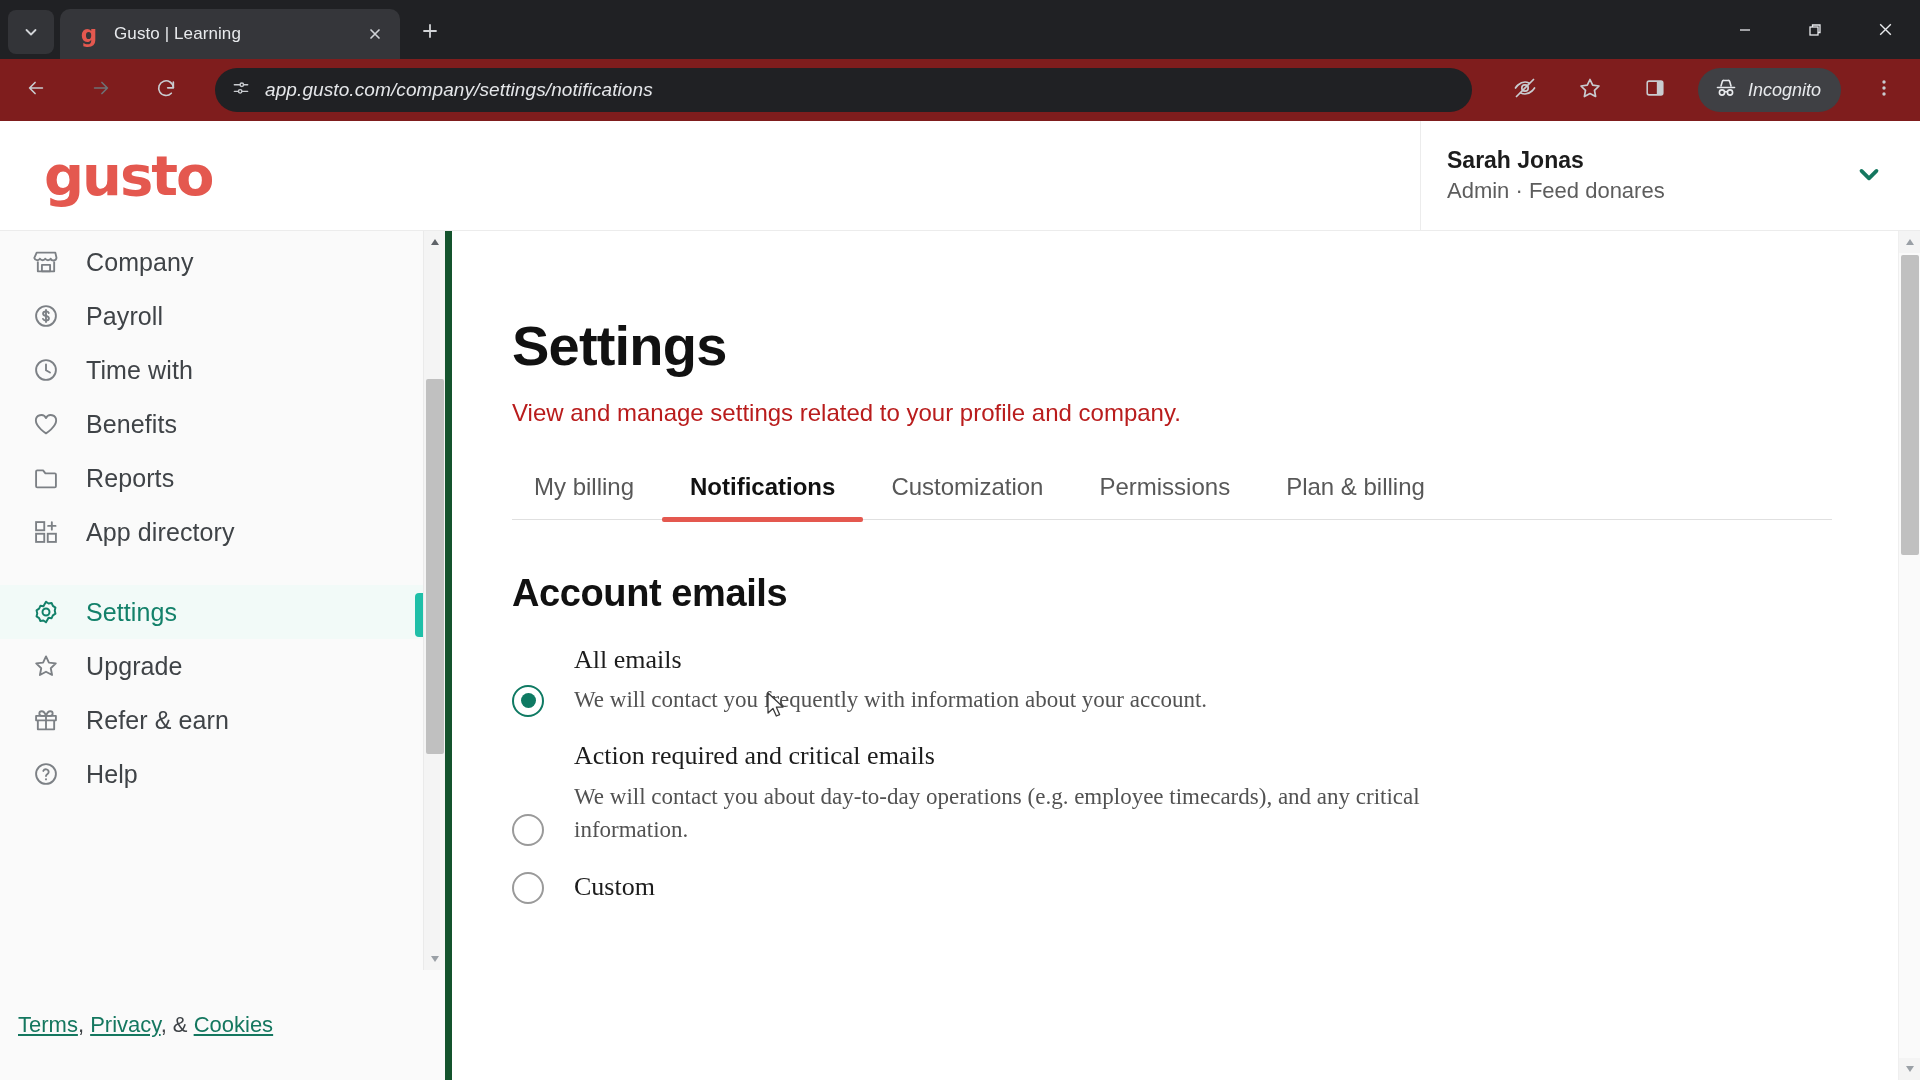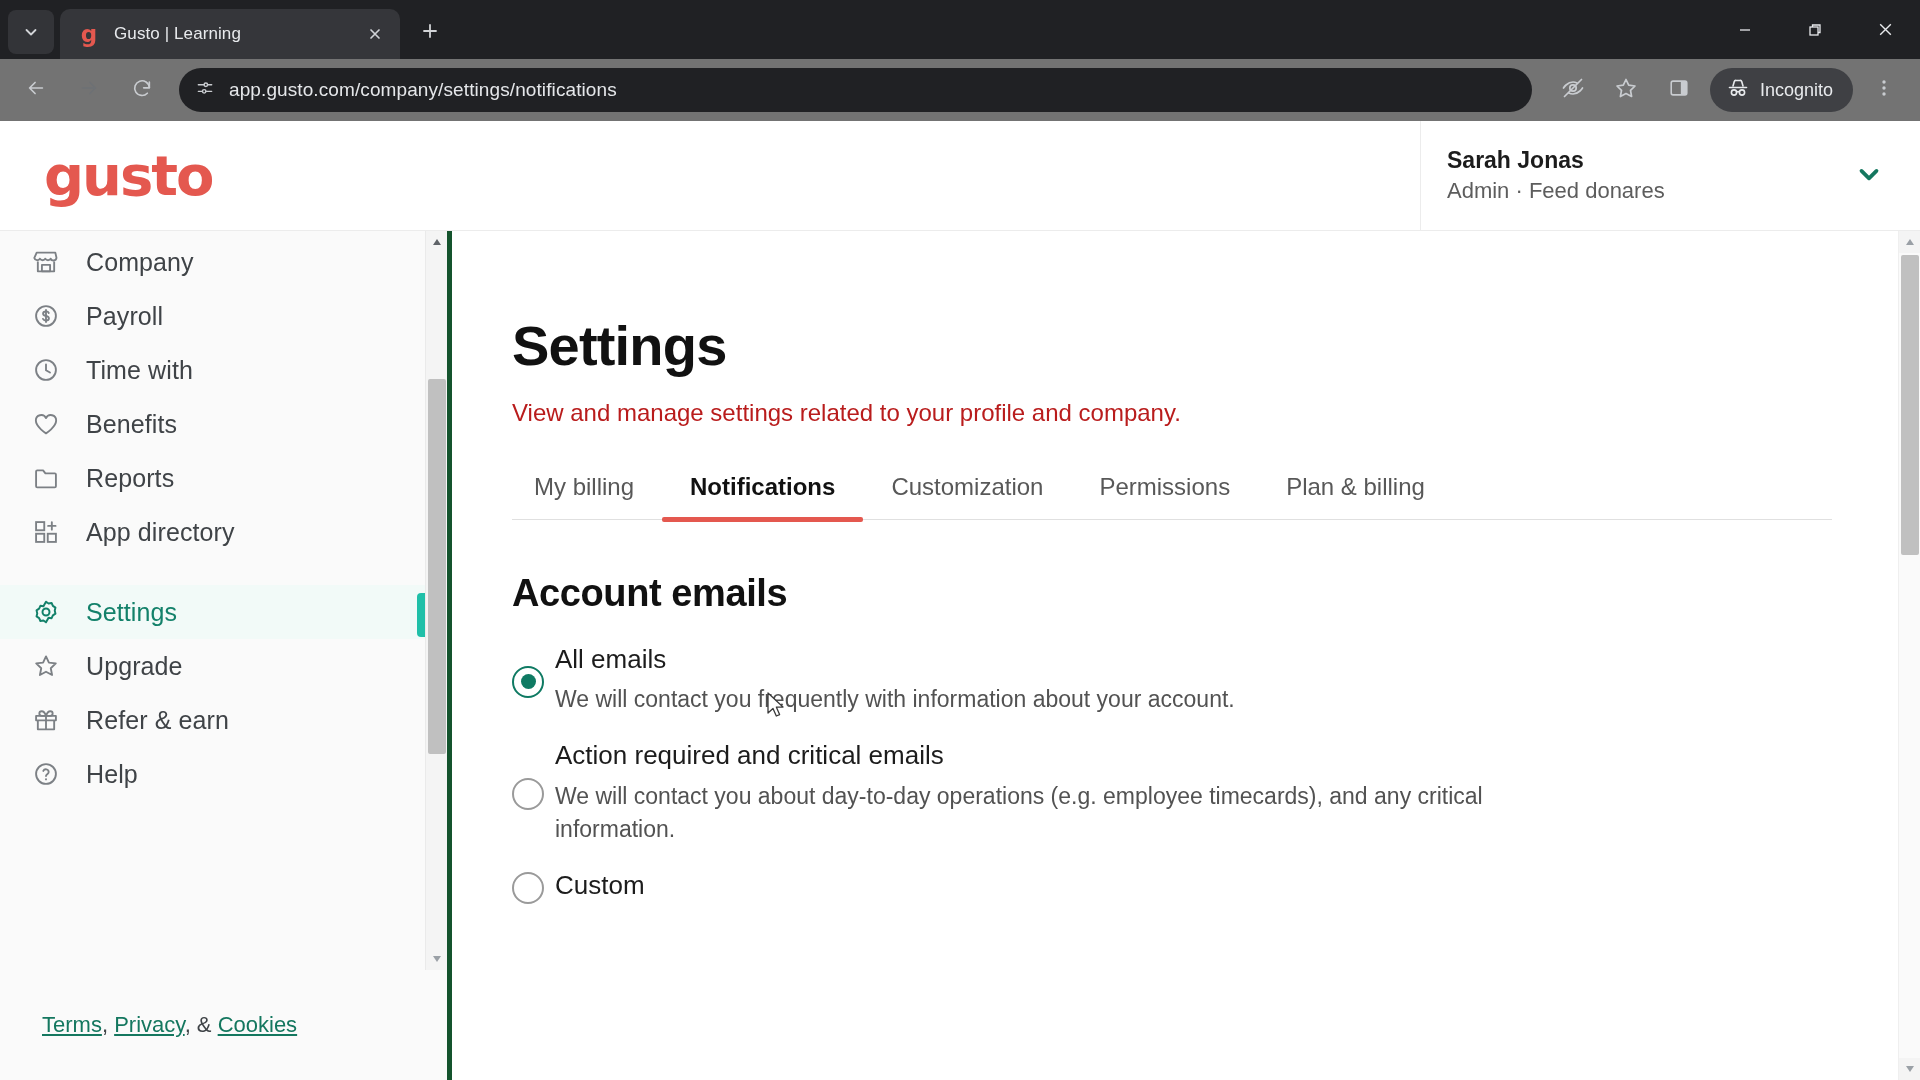--- a/index.html
+++ b/index.html
@@ -49,22 +49,22 @@
   }
   .winctrls {
     position: absolute; right: 0; top: 0; height: 59px; display: flex; align-items: center;
   }
   .winbtn {
     width: 70px; height: 59px; display: flex; align-items: center; justify-content: center;
     color: #e8eaed;
   }
 
   .toolbar {
-    height: 62px; background: #737373; display: flex; align-items: center;
-    padding: 0 14px; gap: 9px; flex: 0 0 62px;
+    height: 62px; background: #7f1d1d; display: flex; align-items: center;
+    padding: 0 14px; gap: 21px; flex: 0 0 62px; font-style: italic;
   }
   .tb-icon {
     width: 44px; height: 44px; border-radius: 50%; display: flex;
     align-items: center; justify-content: center; color: #c9ccd0; flex: 0 0 44px;
   }
   .tb-icon.disabled { color: #6e7175; }
   .omnibox {
     flex: 1 1 auto; height: 44px; background: #202124; border-radius: 22px;
     display: flex; align-items: center; padding: 0 16px; gap: 14px;
     margin: 0 10px 0 6px; min-width: 0;
@@ -98,21 +98,21 @@
   .usertext { flex: 1 1 auto; }
   .username { font-size: 23px; color: #1c1c1c; font-weight: bold; line-height: 1.35; }
   .userrole { font-size: 22px; color: #5d5d5d; line-height: 1.35; }
   .chev { color: #14775f; flex: 0 0 auto; }
 
   .body { flex: 1 1 auto; display: flex; min-height: 0; }
 
   
   .sidebar {
     width: 452px; flex: 0 0 452px; background: #fafafa;
-    border-right: 5px solid #14532d; display: flex; flex-direction: column;
+    border-right: 7px solid #14532d; display: flex; flex-direction: column;
     position: relative; min-height: 0;
   }
   .sidenav { flex: 1 1 auto; padding-top: 4px; position: relative; overflow: hidden; }
   .navitem {
     height: 54px; display: flex; align-items: center; gap: 26px;
     padding-left: 32px; position: relative; color: #3f4347;
   }
   .navitem .ni-label { font-size: 25px; white-space: nowrap; letter-spacing: .1px; }
   .navitem .ni-icon { width: 28px; height: 28px; flex: 0 0 28px; color: #7c8085; }
   .navitem.active { background: #f2faf8; color: #13816a; }
@@ -131,21 +131,21 @@
   .sb-arrow.down { bottom: 0; }
   .sb-thumb { position: absolute; left: 2px; width: 18px; background: #c0c0c0; border-radius: 2px; }
 
   .active-indicator {
     position: absolute; right: 22px; width: 8px; height: 44px;
     background: #1fbfa8; border-radius: 4px 0 0 4px;
   }
 
   .sidefooter {
     height: 110px; flex: 0 0 110px; display: flex; align-items: center;
-    padding-left: 42px; padding-right: 24px;
+    padding-left: 18px; padding-right: 24px;
   }
   .sidefooter .ft { font-size: 22px; color: #3f4347; }
   .sidefooter a { color: #14775f; text-decoration: underline; }
 
   
   .main { flex: 1 1 auto; position: relative; overflow: hidden; background: #fff; min-width: 0; }
   .main-inner { padding: 84px 0 0 60px; }
   .h1 { font-size: 56px; color: #111; font-weight: bold; letter-spacing: -.8px; line-height: 1.1; }
   .sub { font-size: 24px; color: #b91c1c; margin-top: 22px; }
 
@@ -160,21 +160,21 @@
   .tabitem:first-child { padding-left: 22px; }
   .tabitem.active { color: #111; font-weight: bold; }
   .tabitem.active::after {
     content: ""; position: absolute; left: 0; right: 0; bottom: -3px;
     height: 5px; background: #e4584f; border-radius: 2px;
   }
 
   .h2 { font-size: 38px; color: #111; font-weight: bold; margin-top: 52px; letter-spacing: -.4px; }
 
   .radios { margin-top: 28px; }
-  .radio-row { display: flex; gap: 11px; margin-bottom: 22px; align-items: center; }
+  .radio-row { display: flex; gap: 30px; margin-bottom: 22px; align-items: flex-end; font-family: Liberation Serif, serif; }
   .radio-mark {
     width: 32px; height: 32px; border-radius: 50%; border: 2.5px solid #9a9a9a;
     flex: 0 0 32px; margin-top: 4px; background: #fff;
     display: flex; align-items: center; justify-content: center;
   }
   .radio-mark.checked { border-color: #0f7a63; }
   .radio-mark.checked::after {
     content: ""; width: 15px; height: 15px; border-radius: 50%; background: #0f7a63;
   }
   .radio-body { flex: 1 1 auto; max-width: 940px; }

